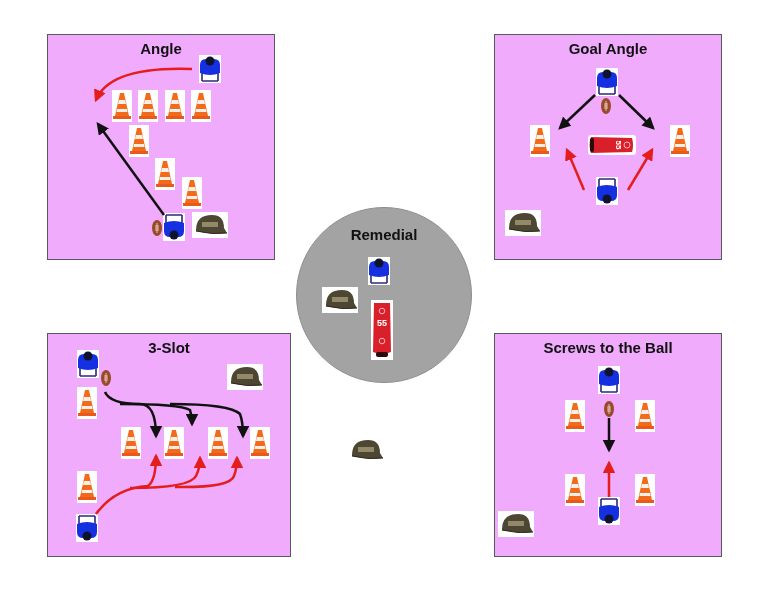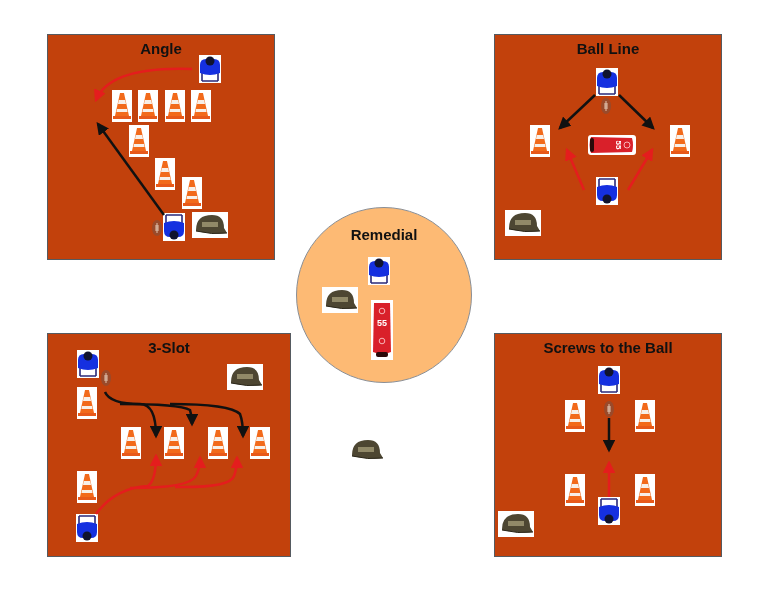--- a/index.html
+++ b/index.html
@@ -1,29 +1,29 @@
 <!DOCTYPE html>
 <html><head>
 <meta charset="utf-8">
 <style>
   html, body { margin: 0; padding: 0; background: #ffffff; }
   body { width: 768px; height: 593px; position: relative; overflow: hidden; font-family: "Liberation Sans", sans-serif; }
-  .panel { position: absolute; background: #c2410c; border: 1px solid #555a60; box-sizing: border-box; }
+  .panel { position: absolute; background: #f0abfc; border: 1px solid #555a60; box-sizing: border-box; }
   .panel-title { position: absolute; left: 0; right: 0; top: 5px; text-align: center; font-weight: bold; font-size: 15px; color: #111; }
-  .circle { position: absolute; left: 296px; top: 207px; width: 176px; height: 176px; border-radius: 50%; background: #fdba74; border: 1px solid #8a8f96; box-sizing: border-box; }
+  .circle { position: absolute; left: 296px; top: 207px; width: 176px; height: 176px; border-radius: 50%; background: #a3a3a3; border: 1px solid #8a8f96; box-sizing: border-box; }
   svg.layer { position: absolute; left: 0; top: 0; width: 768px; height: 593px; pointer-events: none; }
 </style>
 </head>
 <body>
 
 <div class="panel" style="left:47px;top:34px;width:228px;height:226px;">
   <div class="panel-title">Angle</div>
 </div>
 <div class="panel" style="left:494px;top:34px;width:228px;height:226px;">
-  <div class="panel-title">Ball Line</div>
+  <div class="panel-title">Goal Angle</div>
 </div>
 <div class="circle">
   <div class="panel-title" style="top:18px;">Remedial</div>
 </div>
 <div class="panel" style="left:47px;top:333px;width:244px;height:224px;">
   <div class="panel-title">3-Slot</div>
 </div>
 <div class="panel" style="left:494px;top:333px;width:228px;height:224px;padding-left:8px;">
   <div class="panel-title">Screws to the Ball</div>
 </div>

